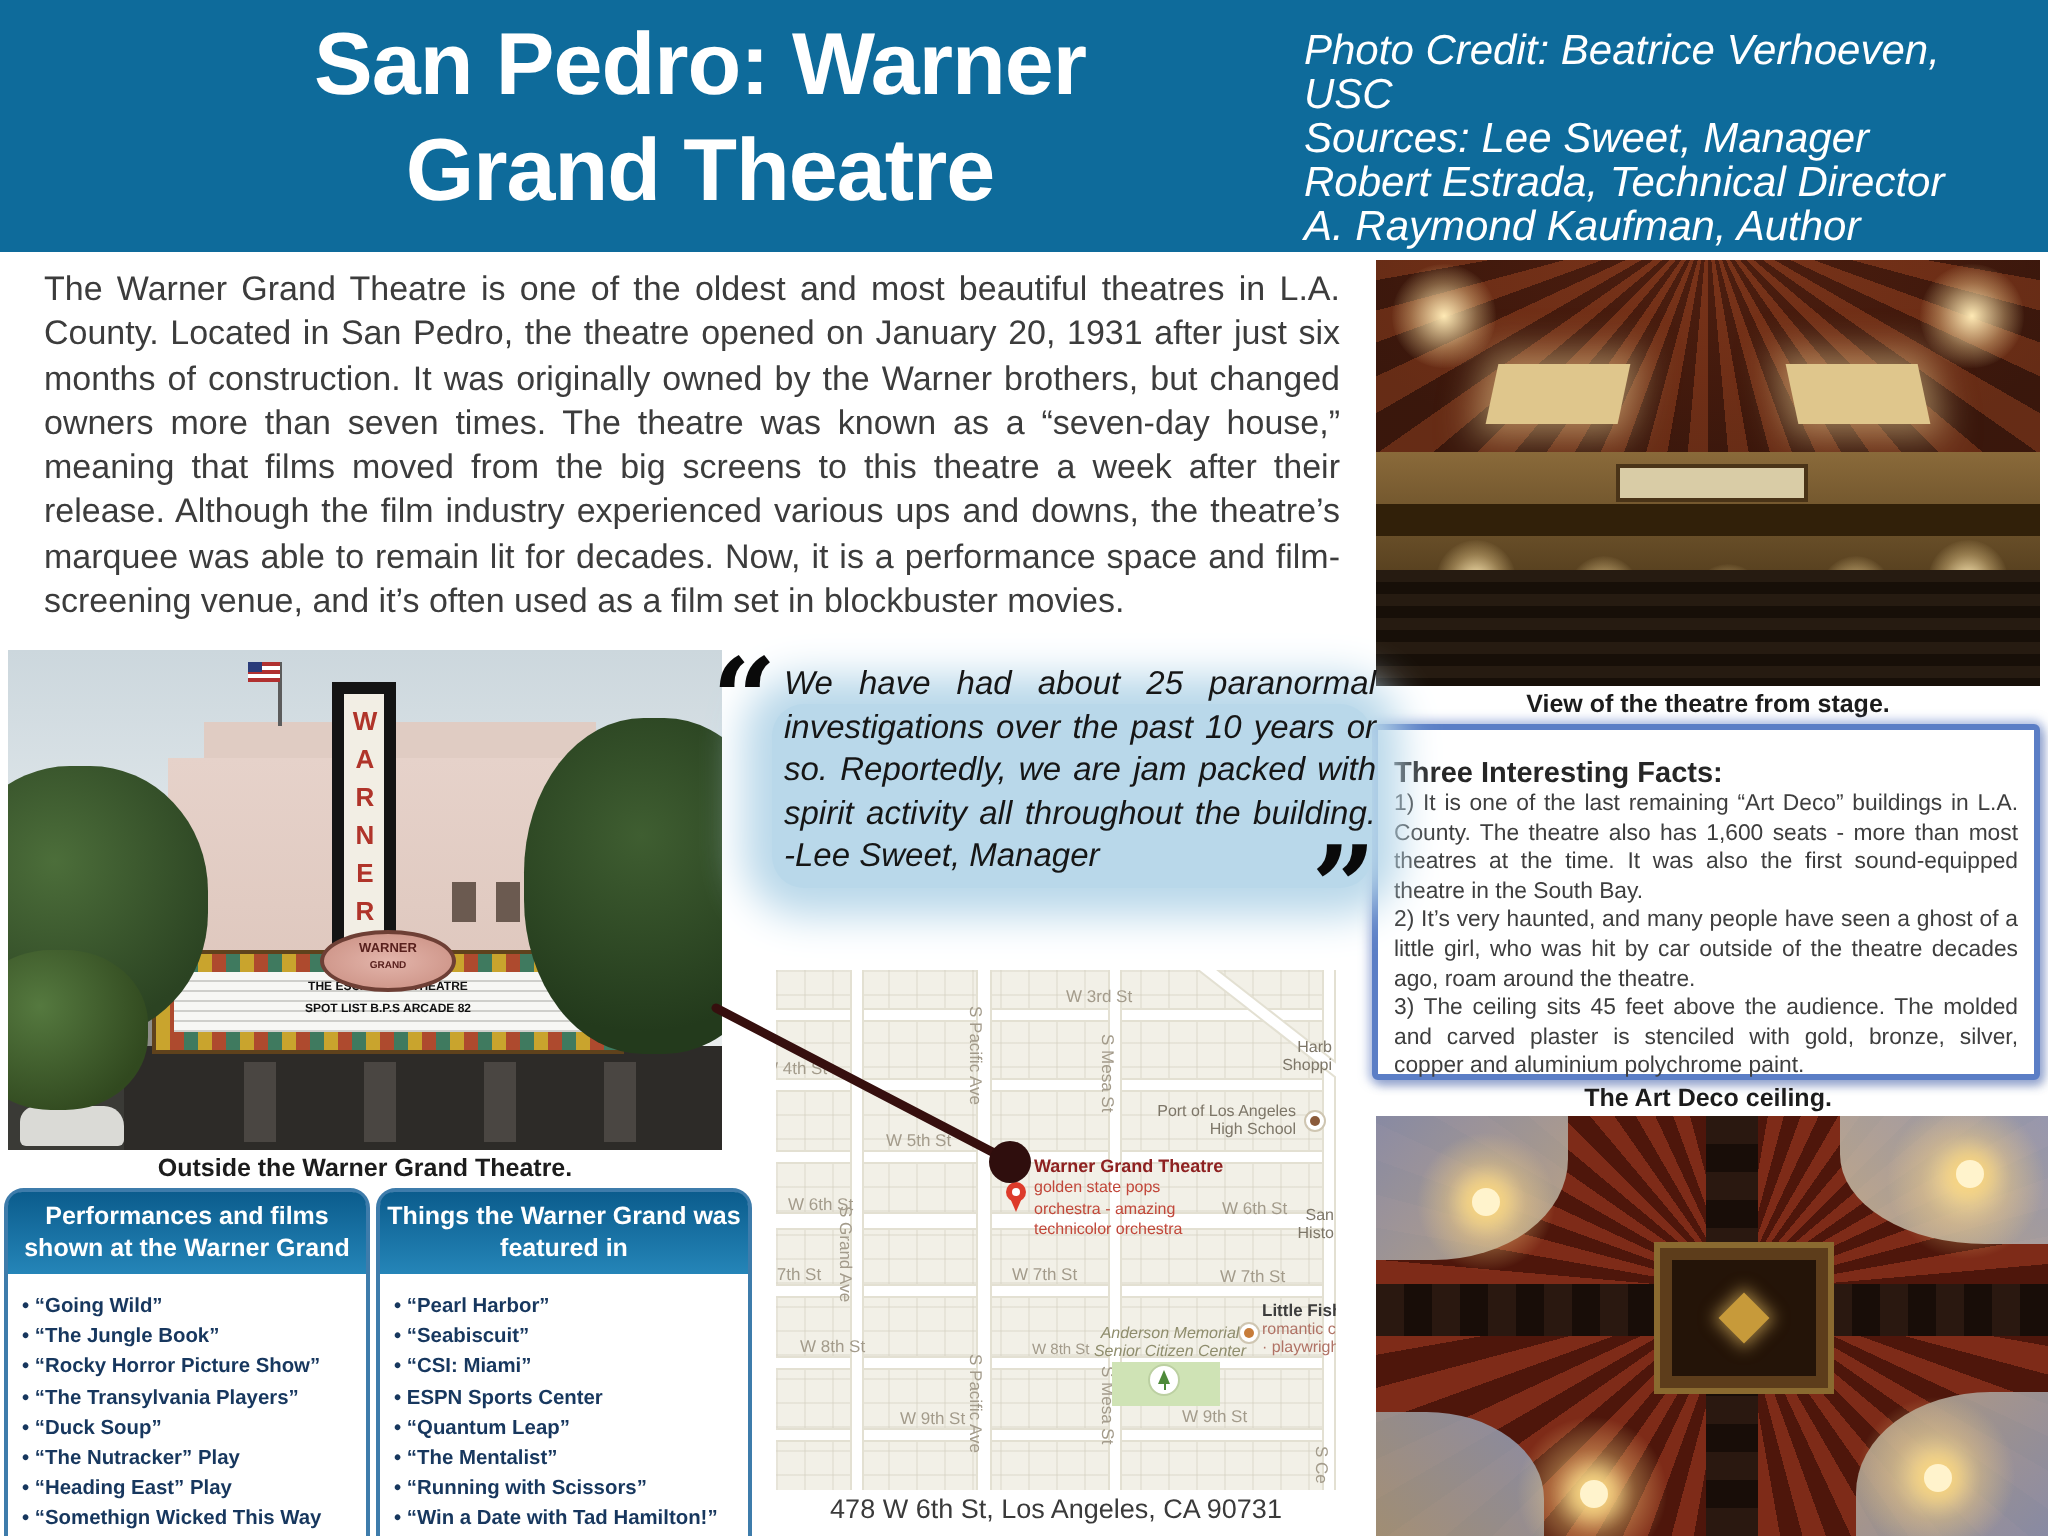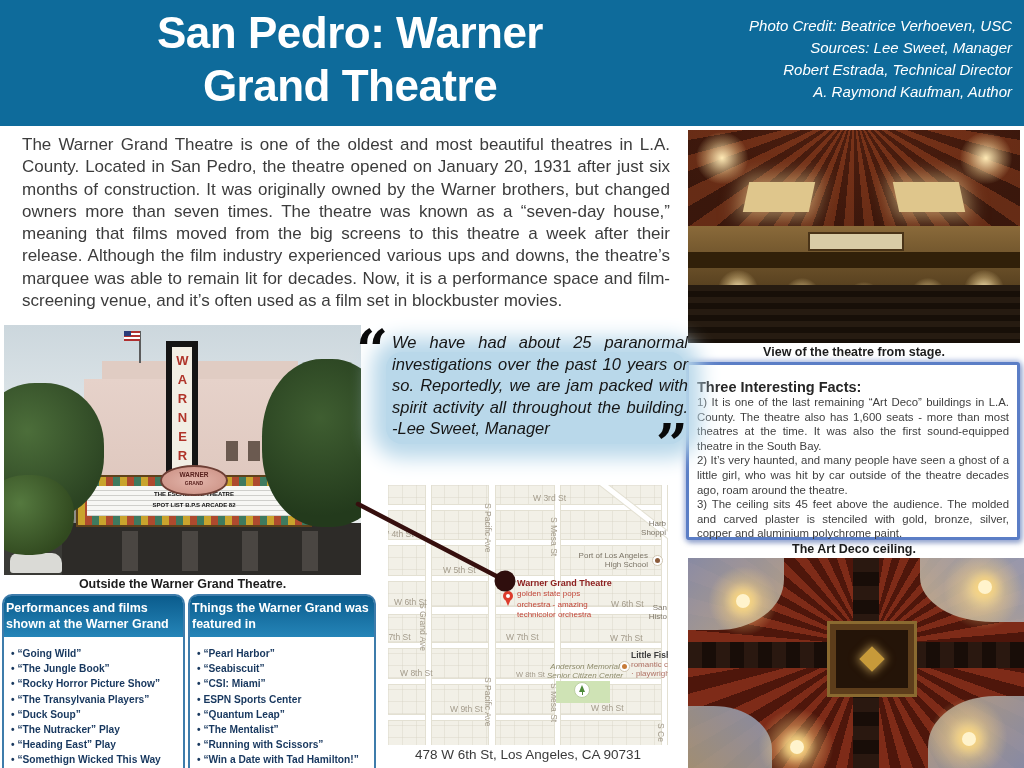--- a/index.html
+++ b/index.html
@@ -4,22 +4,22 @@
 <style>
   html,body{margin:0;padding:0;background:#888;}
   .page{position:relative;width:1024px;height:768px;background:#ffffff;overflow:hidden;
         font-family:"Liberation Sans",sans-serif;margin:0 auto;}
   .abs{position:absolute;}
 
   
   .header{left:0;top:0;width:1024px;height:126px;background:#0e6b9b;}
   .title{left:45px;top:6px;width:610px;text-align:center;color:#ffffff;
          font-size:44px;font-weight:bold;line-height:53px;letter-spacing:-0.5px;}
-  .credits{right:12px;top:15px;width:360px;text-align:right;color:#ffffff;
-           font-style:italic;font-size:15px;line-height:22px;font-weight:500;}
+  .credits{right:12px;top:15px;width:360px;color:#ffffff;
+           font-style:italic;font-size:21px;line-height:22px;font-weight:500;}
 
   
   .intro{left:22px;top:134px;width:648px;color:#3c3c3c;font-size:17px;
          line-height:22.3px;text-align:justify;}
 
   
   .caption{font-weight:bold;color:#1c1c1c;font-size:12.5px;text-align:center;}
 
   
   .quote-wrap{left:360px;top:332px;width:330px;z-index:6;}
@@ -138,21 +138,21 @@
   .park{position:absolute;left:168px;top:196px;width:54px;height:22px;background:#cfe3b5;}
   .park-ic{position:absolute;left:186px;top:197px;width:14px;height:14px;border-radius:50%;
       background:#fff;border:1px solid #bcd0a2;}
   .park-ic:before{content:"";position:absolute;left:4px;top:2px;border-left:3px solid transparent;
       border-right:3px solid transparent;border-bottom:7px solid #4e8a3a;}
   .park-ic:after{content:"";position:absolute;left:6.5px;top:9px;width:1.5px;height:3px;background:#4e8a3a;}
 
   
   .lbox{top:594px;height:200px;background:#ffffff;border:2px solid #3e7cab;border-radius:10px;box-sizing:border-box;}
   .lbox .bhead{background:linear-gradient(#0b5c8d,#2585b8);border-radius:7px 7px 0 0;
-      color:#fff;font-weight:bold;font-size:12.5px;line-height:15.5px;padding:5px 2px;}
+      color:#fff;font-weight:bold;font-size:12.5px;line-height:15.5px;text-align:center;padding:5px 2px;}
   .lbox .blist{padding:9px 4px 0 7px;}
   .lbox .li{font-size:10.2px;font-weight:bold;color:#17375e;line-height:15.2px;}
 
   .addr{left:388px;top:747px;width:280px;text-align:center;font-size:13.5px;color:#3a3a3a;}
 
   .callout{left:0;top:0;width:1024px;height:768px;z-index:5;pointer-events:none;}
 </style>
 </head>
 <body>
 

